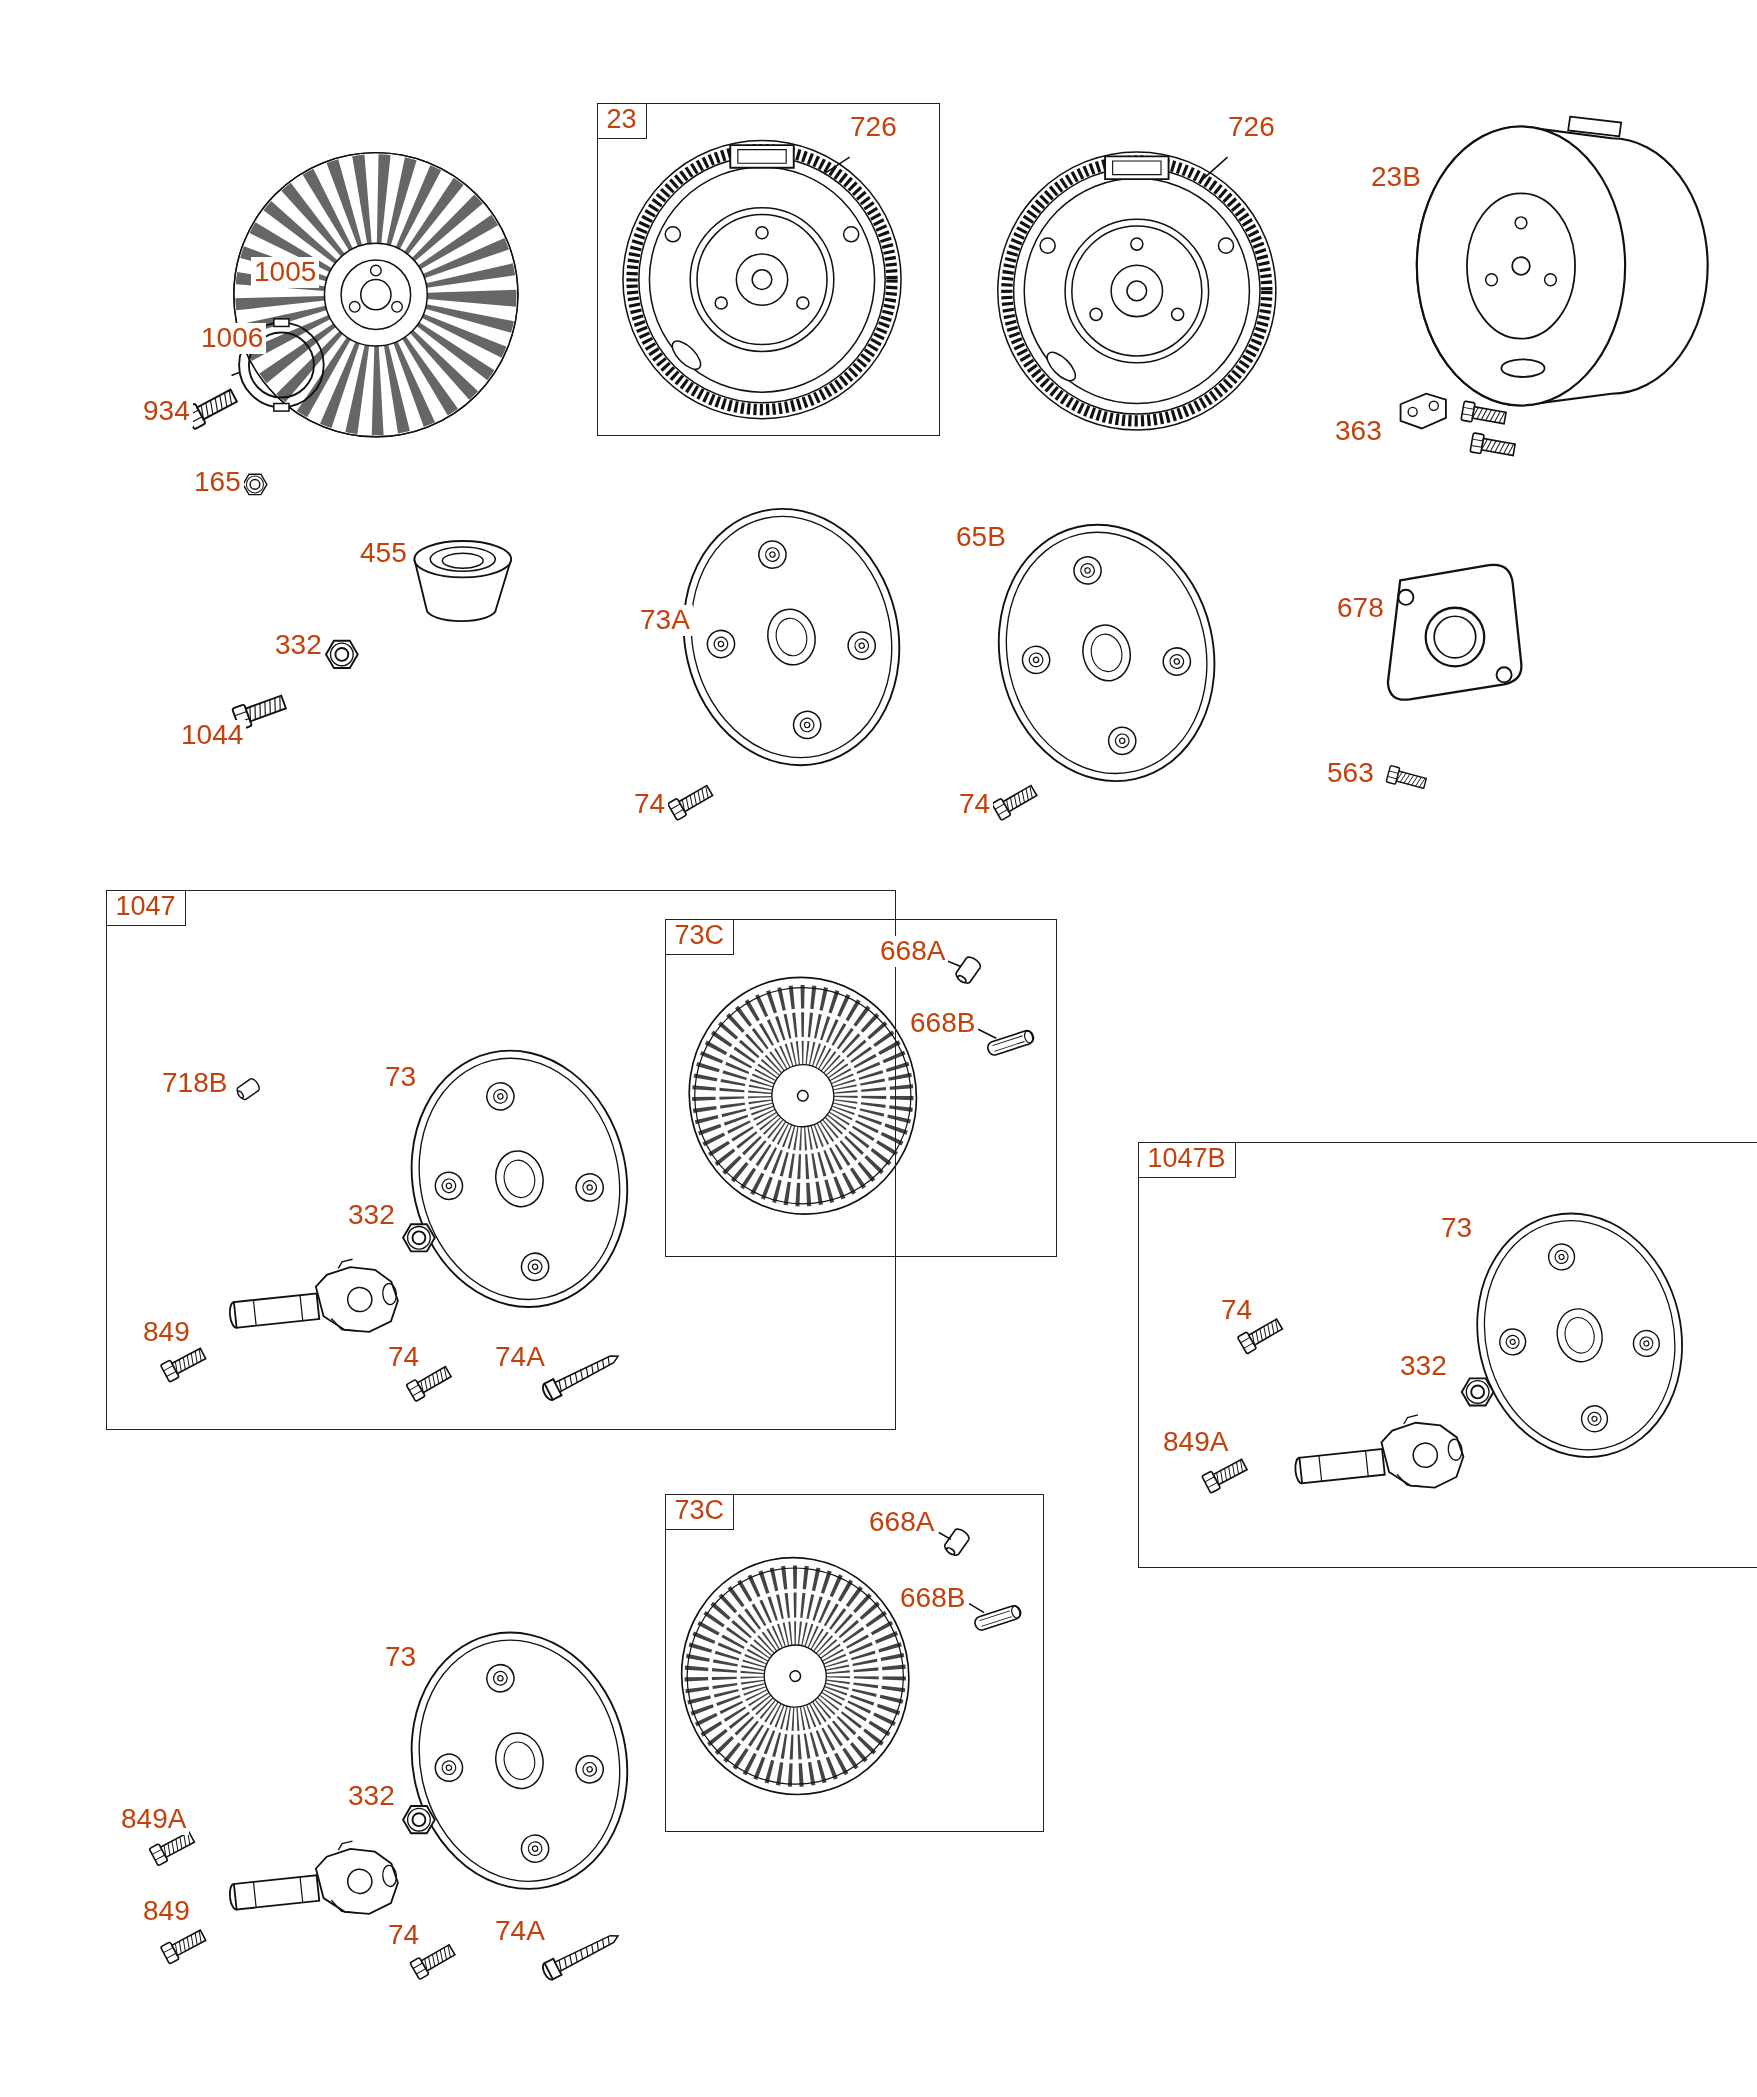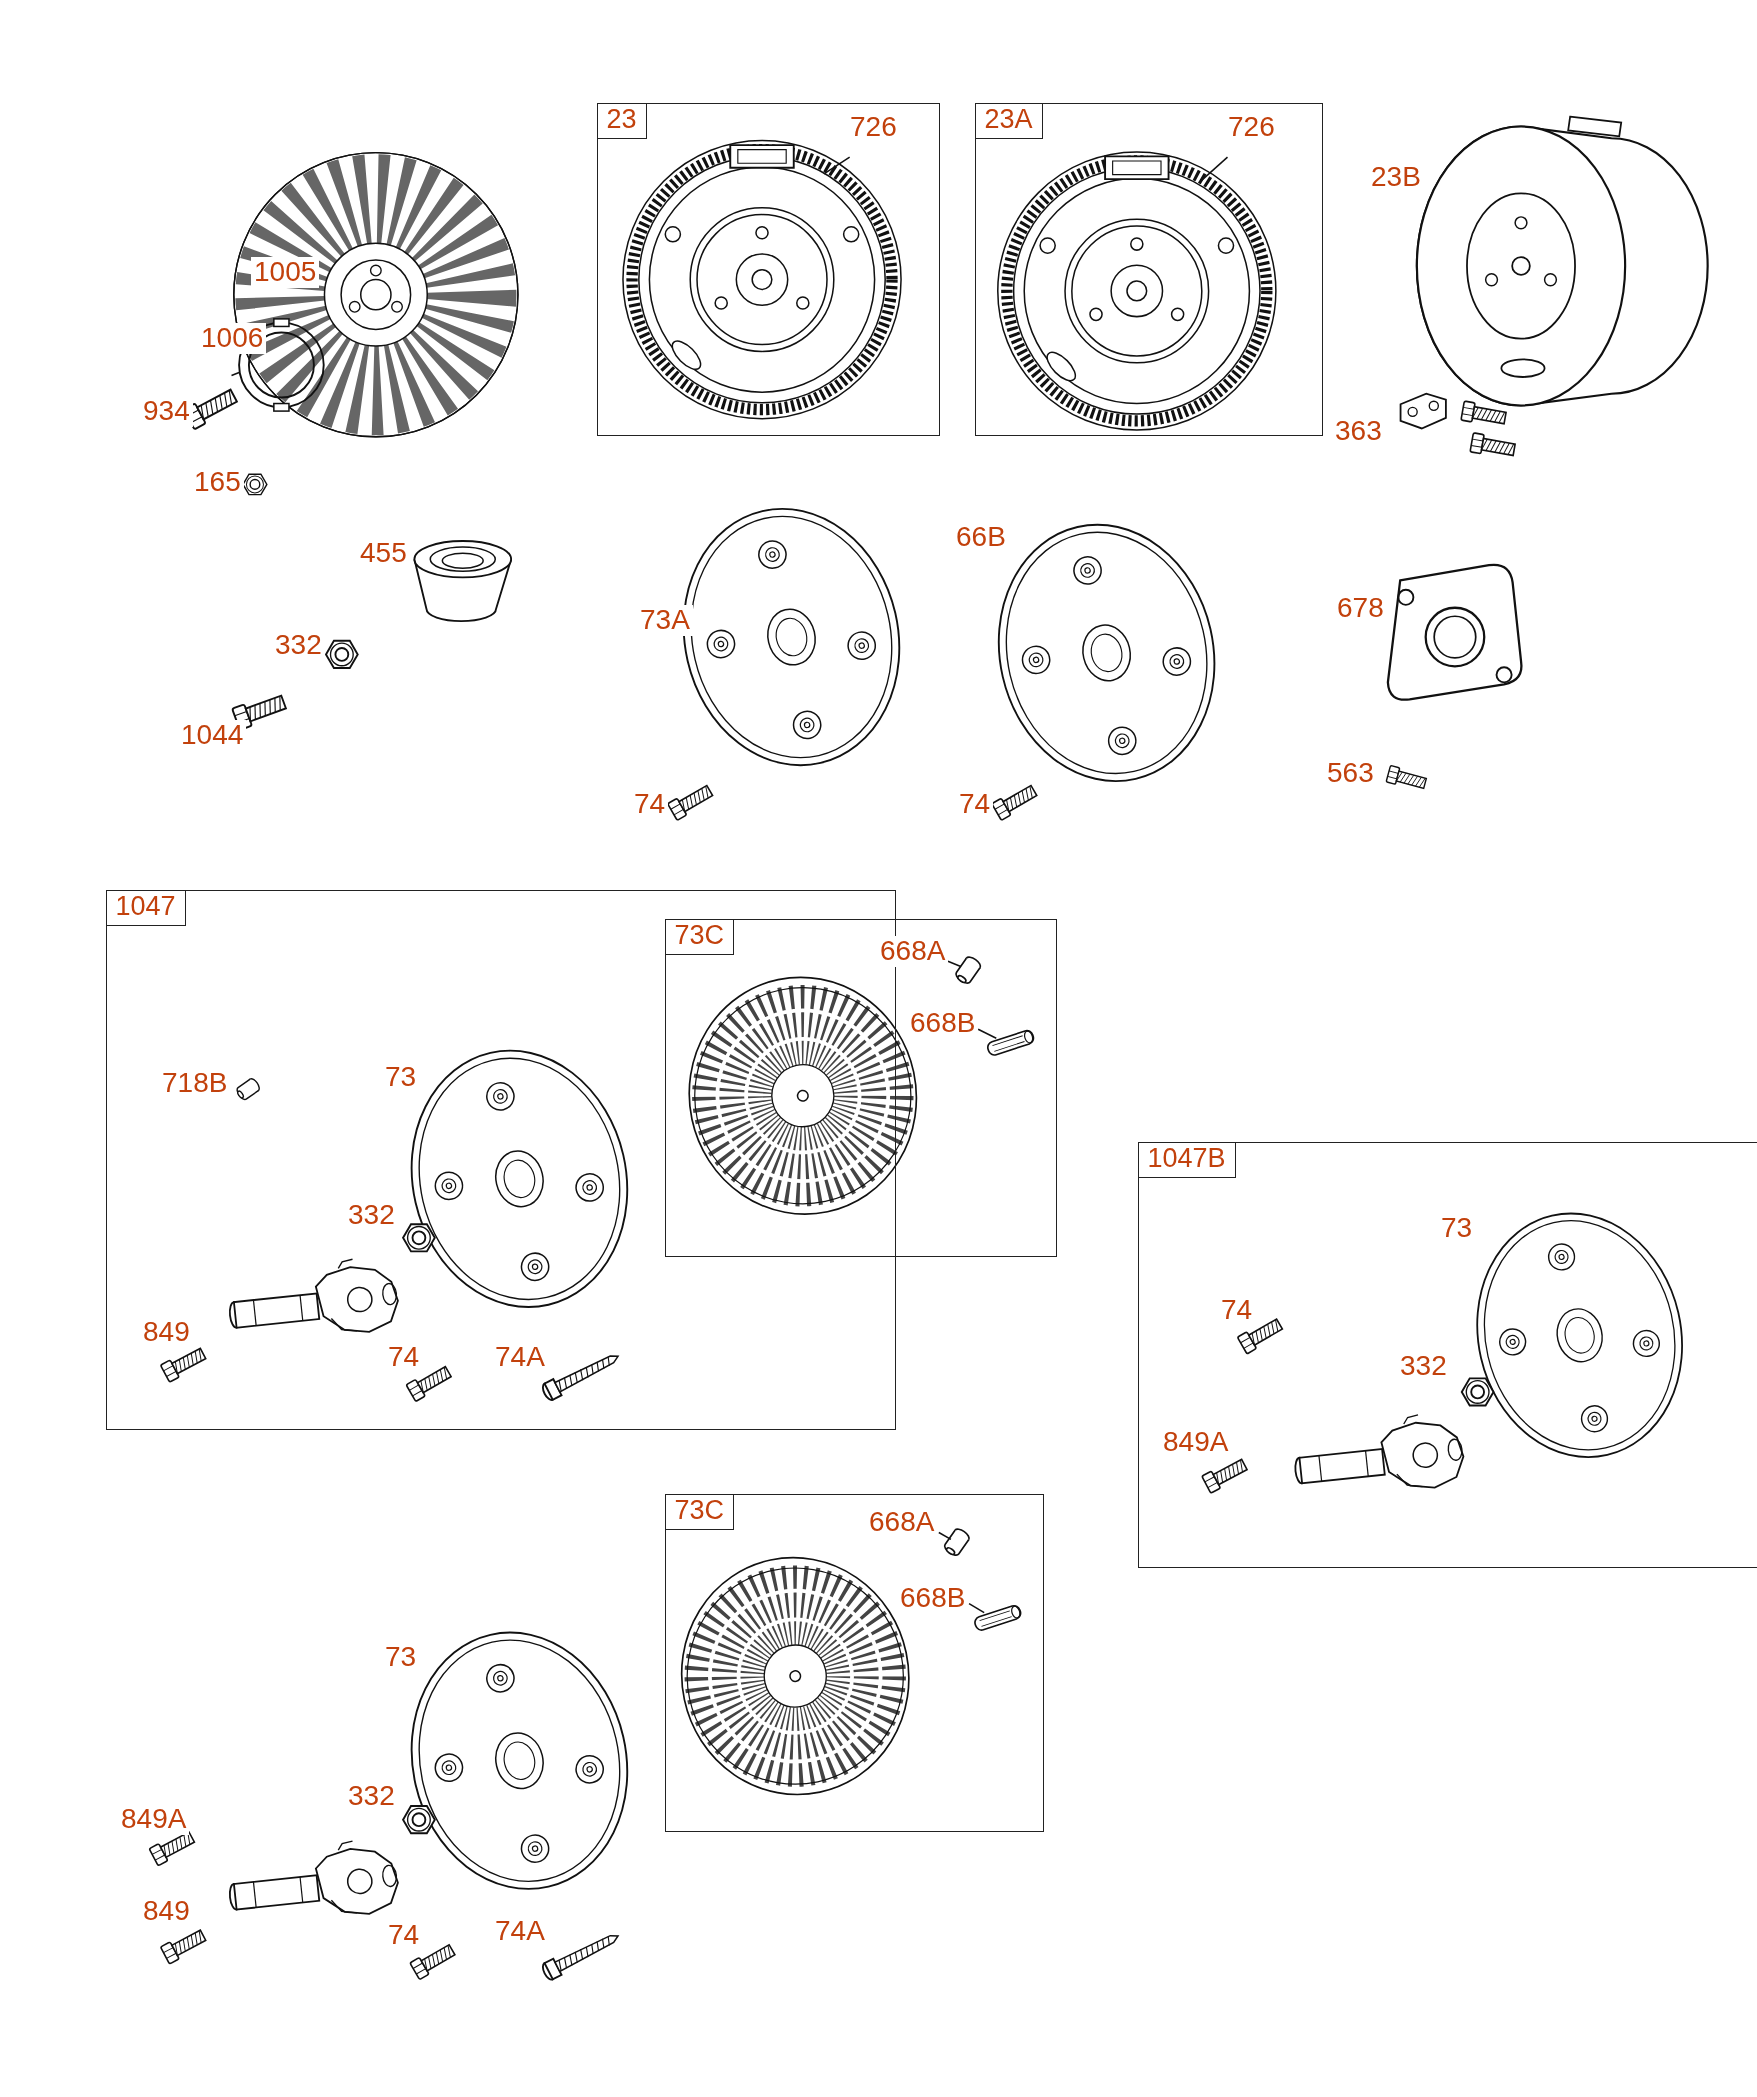--- a/index.html
+++ b/index.html
@@ -274,23 +274,20 @@
       <line x1="1212" y1="1272" x2="1229" y2="1279"></line>
       <line x1="1252" y1="1362" x2="1276" y2="1374"></line>
       <line x1="1200" y1="2028" x2="1216" y2="2037"></line>
       <line x1="1240" y1="2122" x2="1260" y2="2134"></line>
     </g>
   </svg>
 
   <div class="gbox" style="left:565px;top:103px;width:343px;height:333px">
     <span class="gtag">23</span>
   </div>
-  <div class="gbox" style="left:943px;top:103px;width:348px;height:333px">
-    <span class="gtag">23A</span>
-  </div>
   <div class="gbox" style="left:74px;top:890px;width:790px;height:540px">
     <span class="gtag">1047</span>
   </div>
   <div class="gbox" style="left:633px;top:919px;width:392px;height:338px">
     <span class="gtag">73C</span>
   </div>
   <div class="gbox" style="left:1106px;top:1142px;width:641px;height:426px">
     <span class="gtag">1047B</span>
   </div>
   <div class="gbox" style="left:633px;top:1494px;width:379px;height:338px">
@@ -304,21 +301,21 @@
   <div class="co" style="left:325px;top:538px">455</div>
   <div class="co" style="left:240px;top:630px">332</div>
   <div class="co" style="left:146px;top:720px">1044</div>
 
   <div class="co" style="left:815px;top:112px">726</div>
   <div class="co" style="left:1193px;top:112px">726</div>
   <div class="co" style="left:1336px;top:162px">23B</div>
   <div class="co" style="left:1300px;top:416px">363</div>
 
   <div class="co" style="left:605px;top:605px">73A</div>
-  <div class="co" style="left:921px;top:522px">66B</div>
+  <div class="co" style="left:921px;top:522px">65B</div>
   <div class="co" style="left:1302px;top:593px">678</div>
   <div class="co" style="left:1292px;top:758px">563</div>
   <div class="co" style="left:599px;top:789px">74</div>
   <div class="co" style="left:924px;top:789px">74</div>
 
   <div class="co" style="left:845px;top:936px">668A</div>
   <div class="co" style="left:875px;top:1008px">668B</div>
   <div class="co" style="left:127px;top:1068px">718B</div>
   <div class="co" style="left:350px;top:1062px">73</div>
   <div class="co" style="left:313px;top:1200px">332</div>

